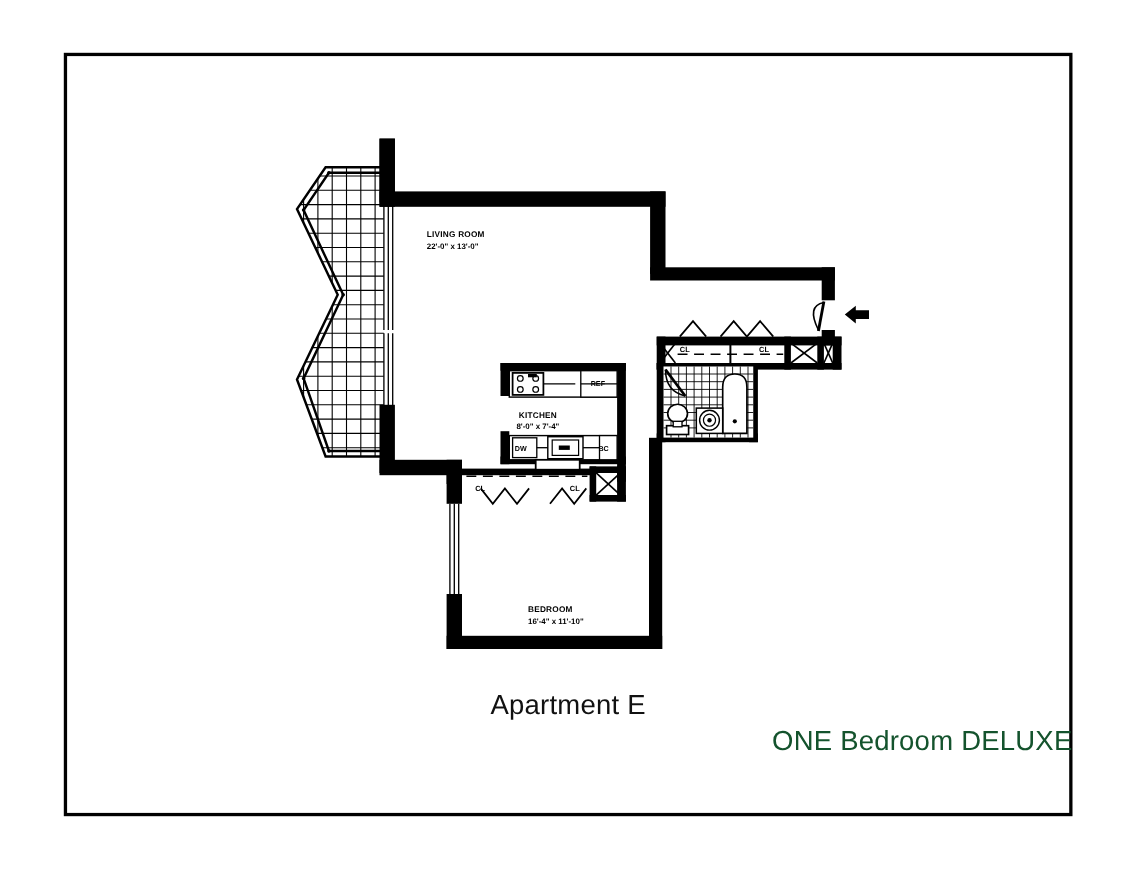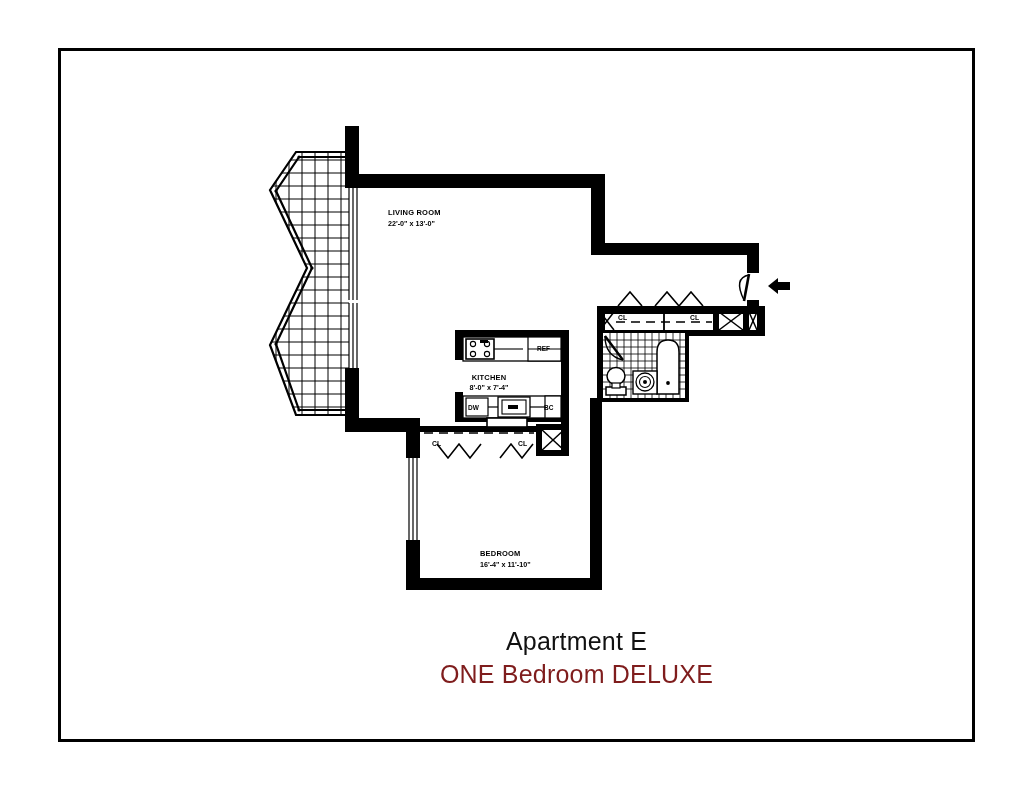--- a/index.html
+++ b/index.html
@@ -59,39 +59,39 @@
     fill: #000000;
   }
   .closetlabel {
     font-family: "Liberation Sans", sans-serif;
     font-size: 6.8px;
     font-weight: bold;
     fill: #000000;
   }
   .title-block {
     position: absolute;
-    left: 74px;
+    left: 58px;
     top: 625px;
     width: 917px;
     text-align: center;
-    padding-left: 44px;
   }
   .title-line-1 {
     font-family: "Liberation Sans", sans-serif;
     font-size: 25px;
     color: #111111;
     line-height: 33px;
     letter-spacing: 0.2px;
   }
   .title-line-2 {
     font-family: "Liberation Sans", sans-serif;
     font-size: 25px;
-    color: #7f1d1d;
+    color: #14532d;
     line-height: 33px;
     letter-spacing: 0.2px;
+    text-align: right;
   }
 </style>
 </head>
 <body>
 
 <div id="plan-root">
 
   <div class="frame-border"></div>
 
   <svg class="floorplan" viewBox="0 0 1036 800">

